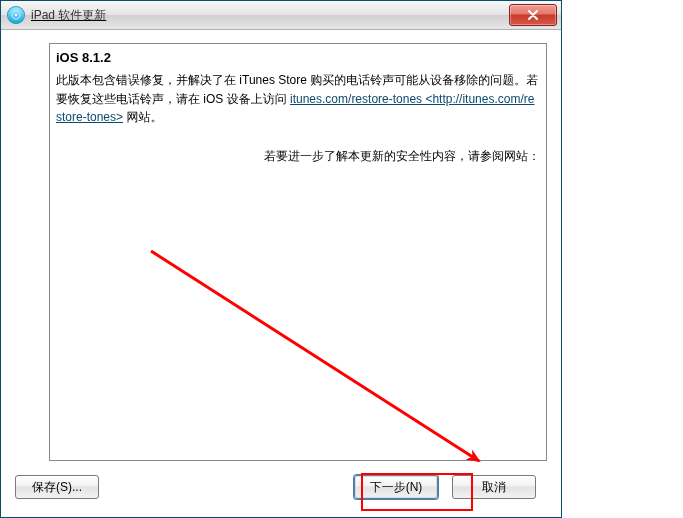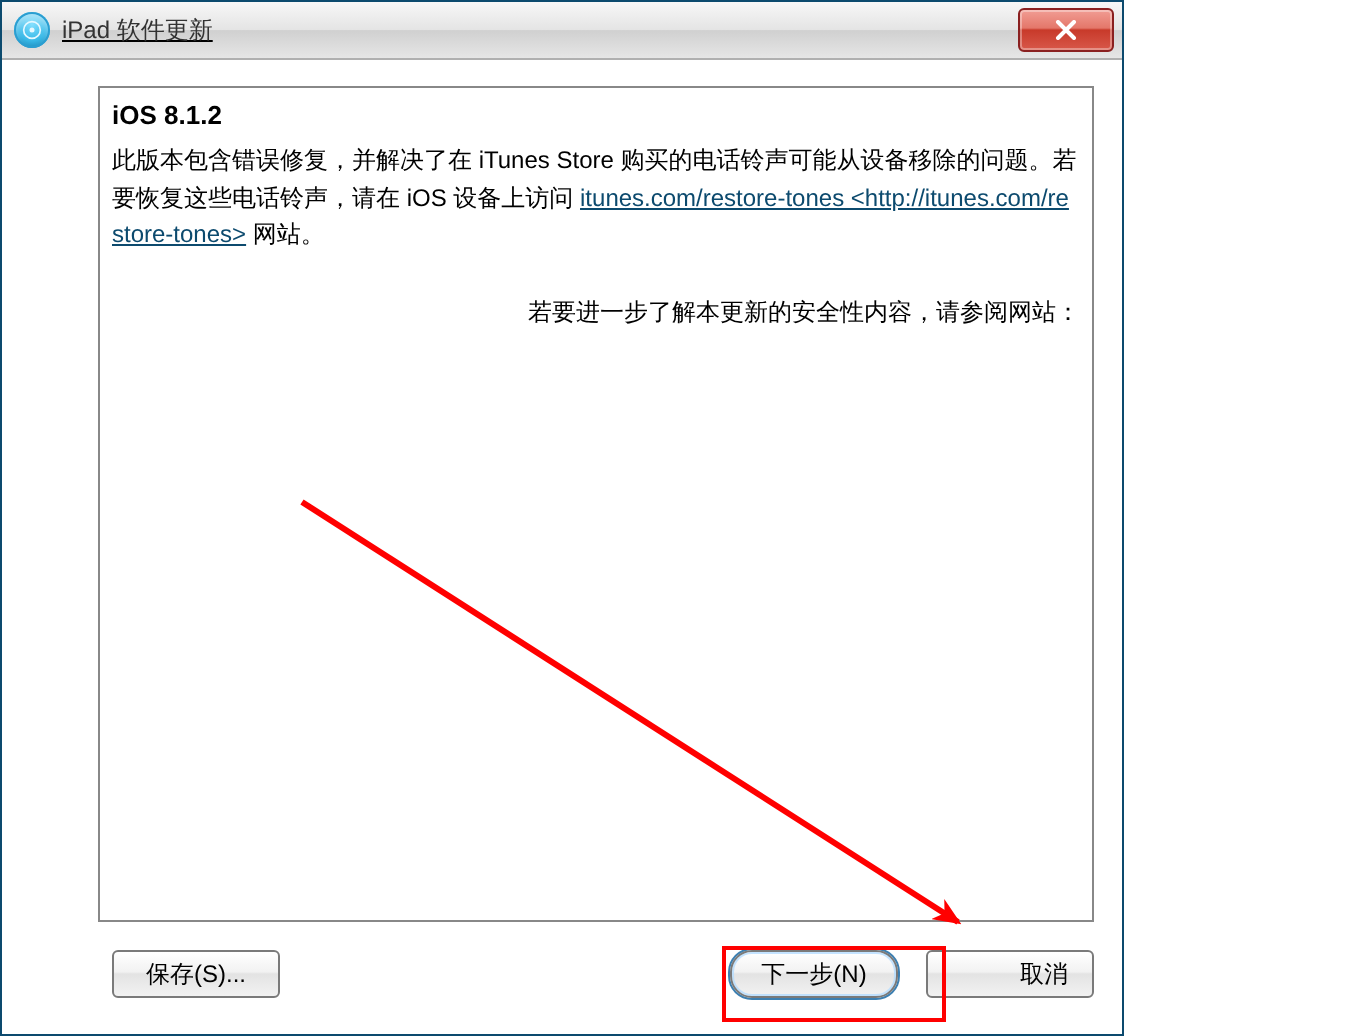--- a/index.html
+++ b/index.html
@@ -11,26 +11,26 @@
   .title-text{color:#333;font-size:12px;}
   .close-btn{position:absolute;right:4px;top:3px;width:46px;height:20px;border:1px solid #8a2020;border-radius:3px;background:linear-gradient(to bottom,#f19d94 0%,#e4776a 45%,#c83a2a 50%,#d8584a 100%);color:#fff;display:flex;align-items:center;justify-content:center;font-size:12px;font-weight:bold;box-shadow:inset 0 0 0 1px rgba(255,255,255,0.35);cursor:pointer;}
   
   .content-frame{position:absolute;left:14px;right:14px;top:42px;bottom:56px;border:1px solid #888;box-sizing:border-box;padding:4px 6px 6px 6px;overflow:auto;background:#fff;margin-left:34px;}
   .heading{font-weight:bold;font-size:13px;color:#000;margin:2px 0 6px 0;}
   .body-text{color:#000;line-height:1.55;font-size:12px;word-break:break-all;}
   .body-text a{color:#0c4a6e;text-decoration:underline;}
   .indent{display:inline-block;width:42px;}
   .para2{margin-top:20px;text-align:right;}
   
-  .button-bar{position:absolute;left:14px;right:14px;bottom:14px;height:28px;margin-left:41px;}
+  .button-bar{position:absolute;left:14px;right:25px;bottom:14px;height:28px;}
   .btn{position:absolute;height:24px;min-width:84px;padding:0 12px;border:1px solid #7a7a7a;border-radius:3px;background:linear-gradient(to bottom,#ffffff 0%,#f2f2f2 45%,#e3e3e3 50%,#f2f2f2 100%);font-size:12px;color:#000;cursor:pointer;font-family:inherit;}
   .btn.default{box-shadow:0 0 0 1px #3c7fb1,inset 0 0 0 1px rgba(180,220,255,0.8);}
   #btn-save{left:0;}
-  #btn-next{right:98px;border-radius:11px;}
-  #btn-cancel{right:0;text-align:right;}
+  #btn-next{right:98px;}
+  #btn-cancel{right:0;}
   .next-highlight{position:absolute;right:88px;bottom:6px;width:112px;height:38px;border:2px solid #ff0000;pointer-events:none;box-sizing:border-box;}
   
   .arrow-svg{position:absolute;left:0;top:0;width:683px;height:518px;pointer-events:none;}
 </style>
 </head>
 <body>
 <div class="window">
 
   <div class="titlebar">
     <span class="title-icon">

